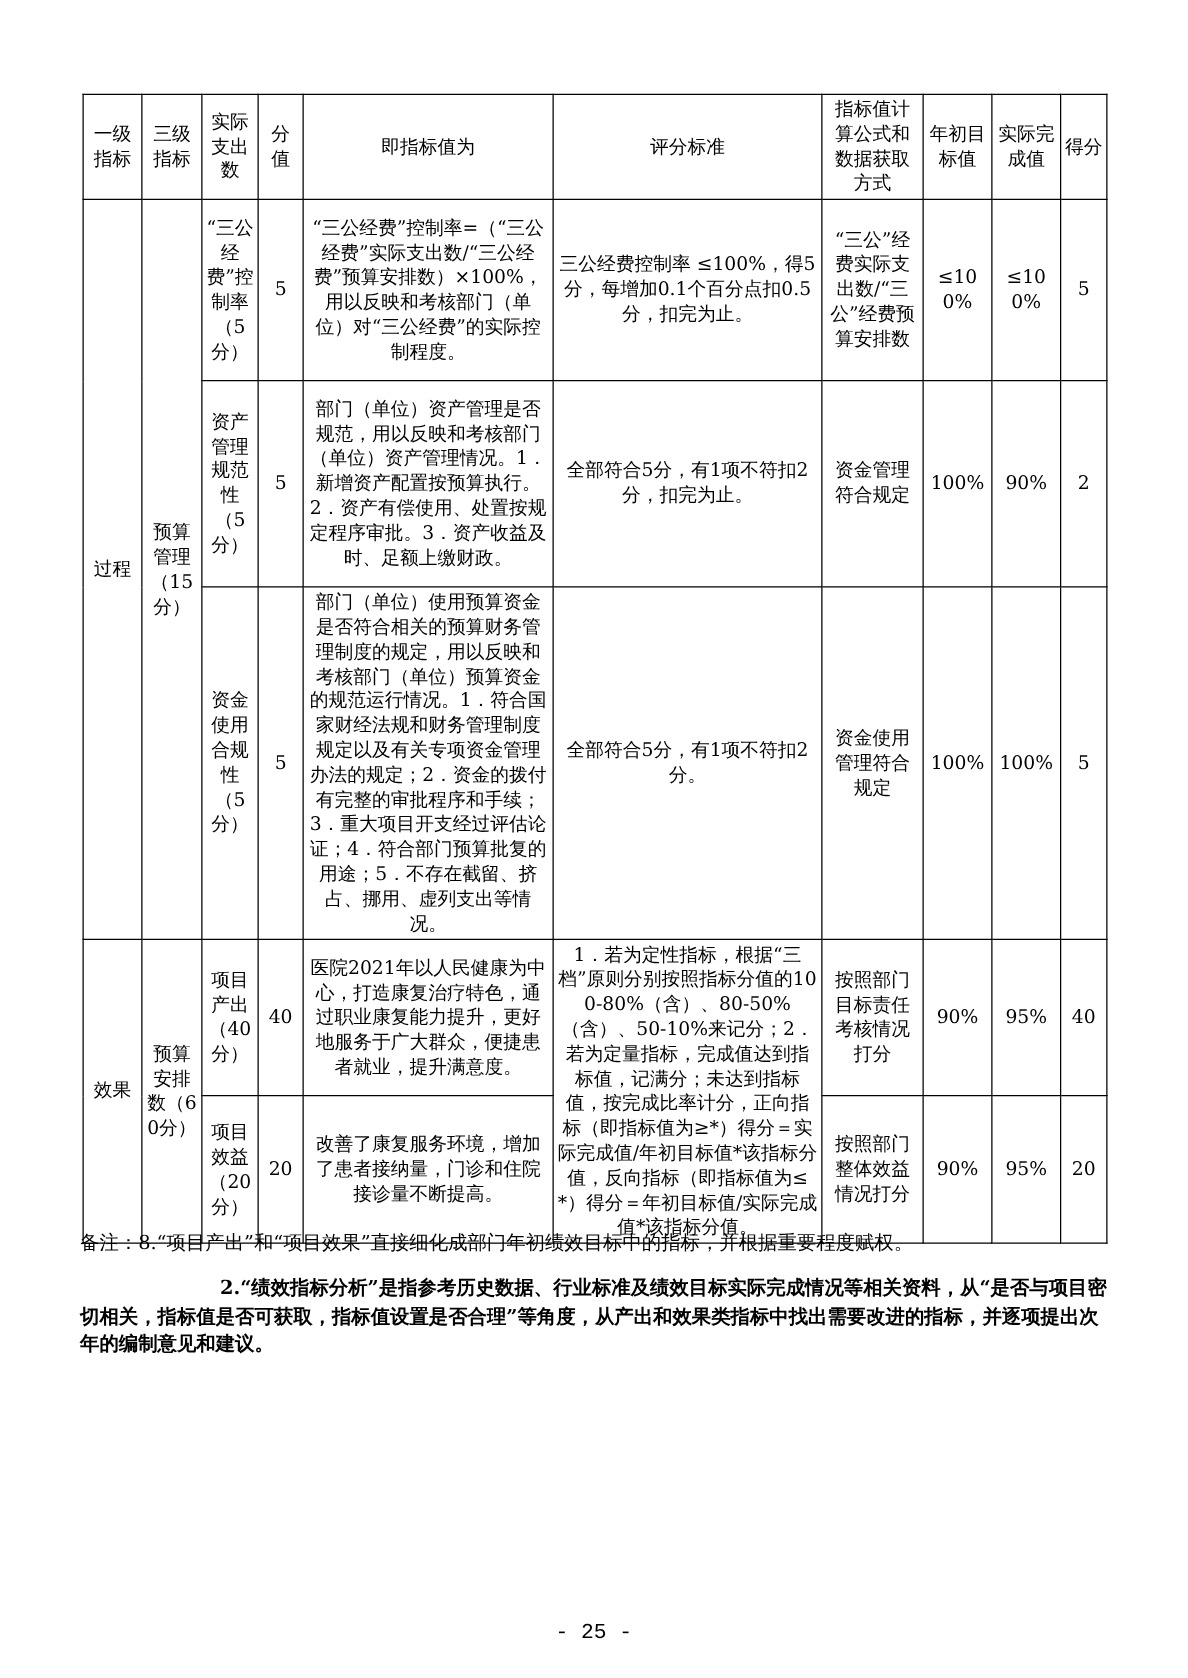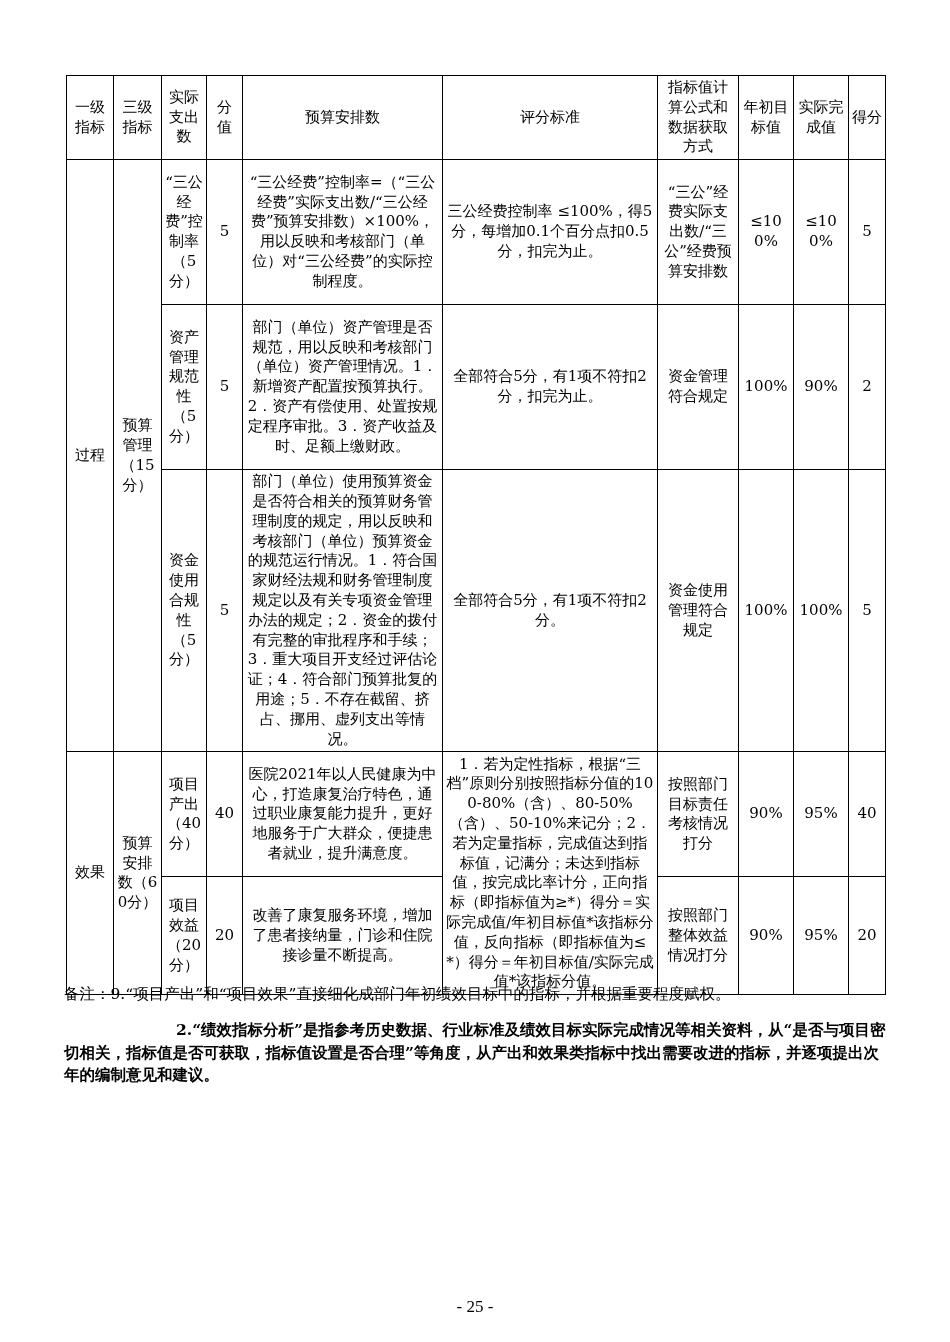--- a/index.html
+++ b/index.html
@@ -51,21 +51,21 @@
     margin-top: 14px;
     text-indent: 112px;
     font-weight: bold;
   }
   .page-number {
     position: absolute;
     left: 0;
     top: 1297px;
     width: 100%;
     text-align: center;
-    font-family: Liberation Serif, serif;
+    font-family: Liberation Mono, monospace;
     font-size: 17px;
   }
 </style>
 </head>
 <body>
 
 <div class="page">
 
   <table class="tbl">
     <colgroup>
@@ -79,21 +79,21 @@
       <col style="width:55px">
       <col style="width:55px">
       <col style="width:37px">
     </colgroup>
     <thead>
       <tr style="height:75px">
         <th>一级指标</th>
         <th>三级指标</th>
         <th>实际支出数</th>
         <th>分值</th>
-        <th>预算安排数</th>
+        <th>即指标值为</th>
         <th>评分标准</th>
         <th>指标值计算公式和数据获取方式</th>
         <th>年初目标值</th>
         <th>实际完成值</th>
         <th>得分</th>
       </tr>
     </thead>
     <tbody>
       <tr style="height:145px">
         <td rowspan="3" class="c-center">过程</td>
@@ -145,19 +145,19 @@
         <td class="c-left">改善了康复服务环境，增加了患者接纳量，门诊和住院接诊量不断提高。</td>
         <td class="c-center">按照部门整体效益情况打分</td>
         <td class="c-center">90%</td>
         <td class="c-center">95%</td>
         <td class="c-center">20</td>
       </tr>
     </tbody>
   </table>
 
   <div class="notes">
-    <p class="note1">备注：9.“项目产出”和“项目效果”直接细化成部门年初绩效目标中的指标，并根据重要程度赋权。</p>
+    <p class="note1">备注：8.“项目产出”和“项目效果”直接细化成部门年初绩效目标中的指标，并根据重要程度赋权。</p>
     <p class="note2">2.“绩效指标分析”是指参考历史数据、行业标准及绩效目标实际完成情况等相关资料，从“是否与项目密切相关，指标值是否可获取，指标值设置是否合理”等角度，从产出和效果类指标中找出需要改进的指标，并逐项提出次年的编制意见和建议。</p>
   </div>
 
   <div class="page-number">- 25 -</div>
 
 </div>
 
 </body></html>

